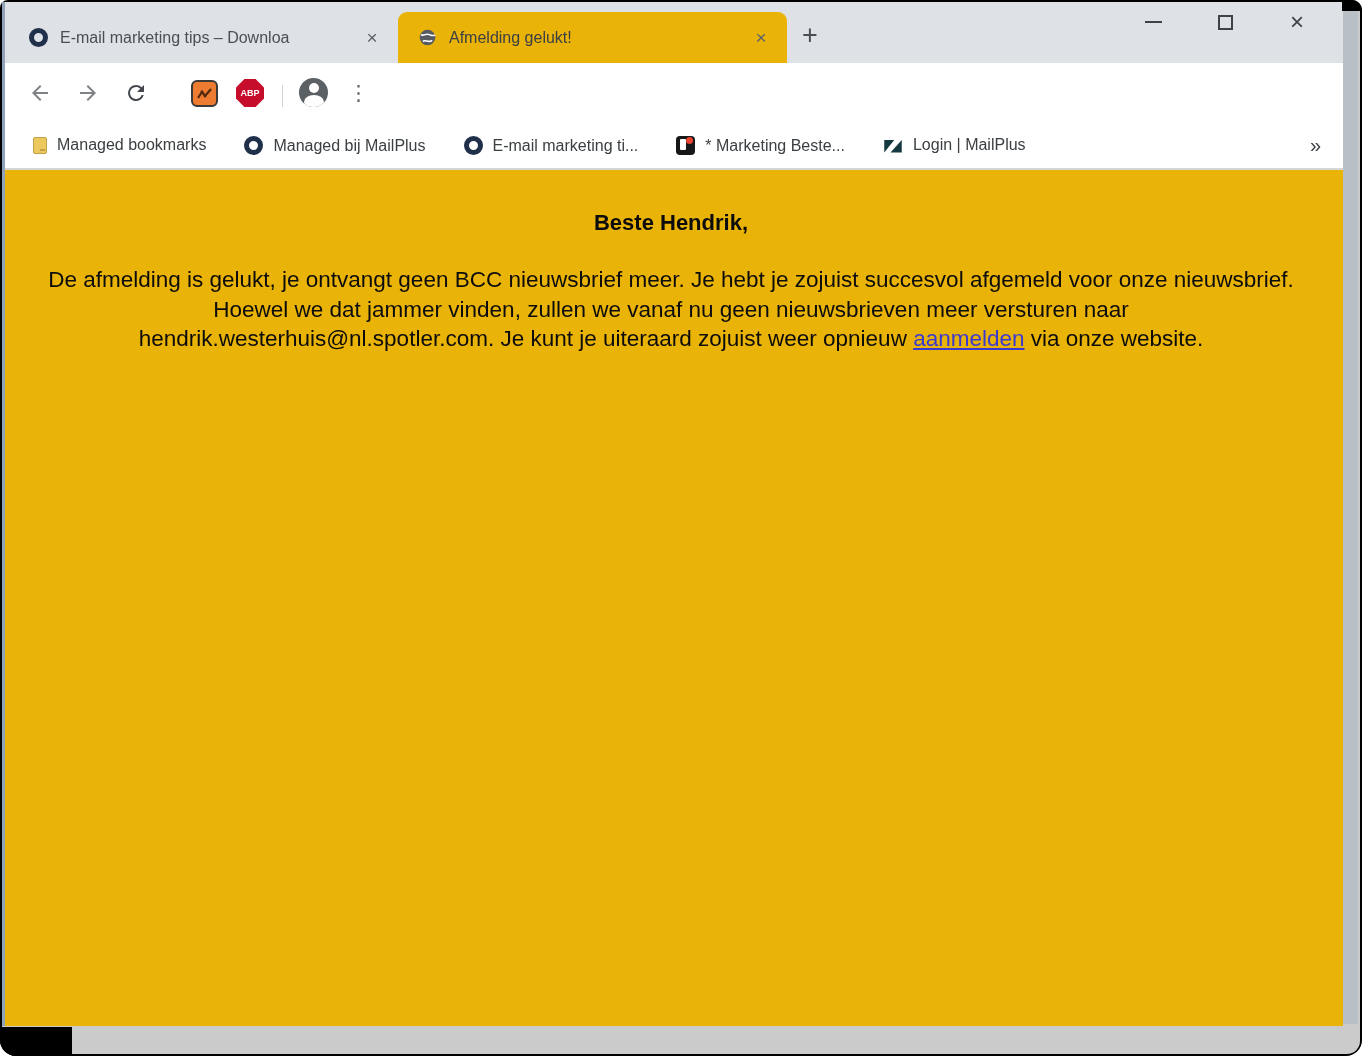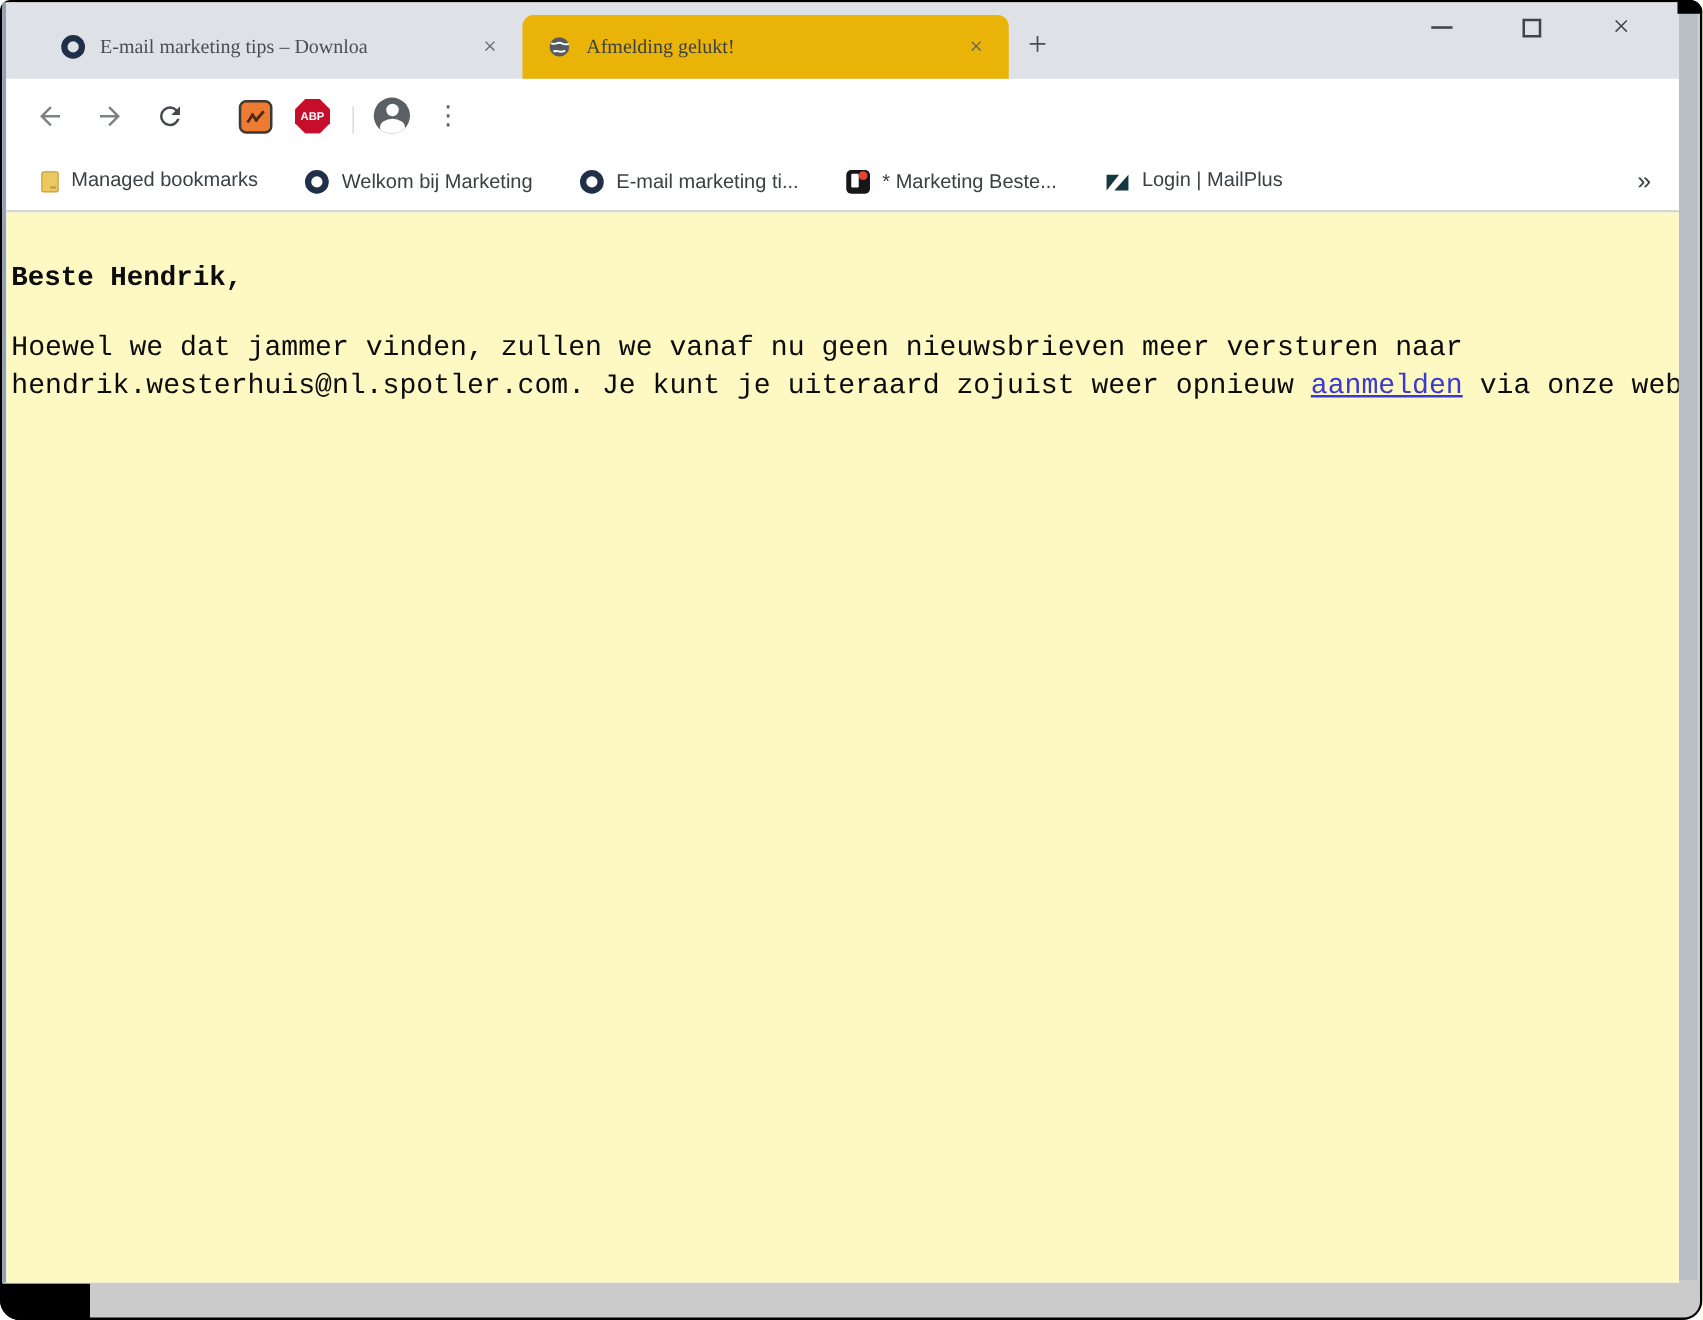--- a/index.html
+++ b/index.html
@@ -15,21 +15,21 @@
                  background:#b8bfc5; }
   .topright-notch { position:absolute; top:0; right:0; width:20px; height:11px; background:#000; }
   .bottomleft-black { position:absolute; left:0; bottom:0; width:72px; height:29px; background:#000; }
 
   
   .browser { position:absolute; left:2px; top:2px; width:1341px; height:1024px;
              background:#fff; border-left:3px solid #8fa2b9; display:flex; flex-direction:column; }
 
   
   .tabstrip { position:relative; height:61px; background:#dee1e6; flex:0 0 auto;
-              display:flex; align-items:flex-end; padding-left:24px;font-family:Liberation Serif, serif; }
+              display:flex; align-items:flex-end; padding-left:4px; }
   .tab { height:51px; width:389px; display:flex; align-items:center; padding:0 14px 0 20px;
          font-size:16px; color:#4b4f54; cursor:pointer; }
   .tab.active { background:#eab308; border-radius:9px 9px 0 0; color:#3c4043; }
   .tab-title { flex:1; white-space:nowrap; overflow:hidden; margin:0 8px 0 12px;
                -webkit-mask-image:linear-gradient(90deg,#000 88%,transparent); 
                mask-image:linear-gradient(90deg,#000 88%,transparent); }
   .tab-close { font-size:19px; color:#5f6368; width:24px; height:24px; line-height:23px;
                text-align:center; border-radius:50%; cursor:pointer; flex:0 0 auto; }
   .newtab-btn { font-size:27px; font-weight:300; color:#4a4d51; width:34px; height:34px;
                 line-height:31px; text-align:center; margin:0 0 9px 6px; cursor:pointer; border-radius:50%; }
@@ -84,22 +84,22 @@
                position:relative; }
   .bm-folder::after { content:""; position:absolute; right:1px; bottom:2px; width:5px; height:2px; background:#c2a045; }
   .ml-icon { width:19px; height:19px; background:#17171a; border-radius:4px; position:relative; }
   .ml-icon::before { content:""; position:absolute; left:4px; top:3px; width:6px; height:11px;
                      background:#fff; border-radius:1px; }
   .ml-icon::after { content:""; position:absolute; right:2px; top:1px; width:7px; height:7px;
                     border-radius:50%; background:#e8432f; }
   .bm-overflow { margin-left:auto; font-size:20px; color:#3c4043; cursor:pointer; padding:0 6px; }
 
   
-  .content { flex:1; background:#fef9c3; overflow:hidden; padding:40px 10px 0 4px;
-             font-family:Liberation Mono, monospace; color:#0c0c0c; }
+  .content { flex:1; background:#eab308; overflow:hidden; padding:40px 10px 0 4px;
+             font-family:Liberation Sans, sans-serif; color:#0c0c0c;text-align:center; }
   .greeting { font-size:22px; font-weight:bold; }
   .para { margin-top:29px; font-size:22.5px; line-height:29.5px; }
   .pline { white-space:nowrap; }
   .body-link { color:#3a3ad0; text-decoration:underline; cursor:pointer; }
 </style>
 </head>
 <body>
 
 <div class="frame">
   <div class="desktop"></div>
@@ -174,21 +174,21 @@
       </div>
     </div>
 
     <div class="bookmarks">
       <div class="bm-item">
         <span class="bm-folder"></span>
         <span class="bm-label">Managed bookmarks</span>
       </div>
       <div class="bm-item">
         <span class="spotler-o"></span>
-        <span class="bm-label">Welkom bij Marketing</span>
+        <span class="bm-label">Managed bij MailPlus</span>
       </div>
       <div class="bm-item">
         <span class="spotler-o"></span>
         <span class="bm-label">E-mail marketing ti...</span>
       </div>
       <div class="bm-item">
         <span class="ml-icon"></span>
         <span class="bm-label">* Marketing Beste...</span>
       </div>
       <div class="bm-item">
@@ -197,20 +197,21 @@
           <polygon points="6,12 15,12 15,2" fill="#14383f"></polygon>
         </svg>
         <span class="bm-label">Login | MailPlus</span>
       </div>
       <div class="bm-overflow">»</div>
     </div>
 
     <div class="content">
       <div class="greeting">Beste Hendrik,</div>
       <div class="para">
+        <div class="pline">De afmelding is gelukt, je ontvangt geen BCC nieuwsbrief meer. Je hebt je zojuist succesvol afgemeld voor onze nieuwsbrief.</div>
         <div class="pline">Hoewel we dat jammer vinden, zullen we vanaf nu geen nieuwsbrieven meer versturen naar</div>
         <div class="pline"><span>hendrik.westerhuis@nl.spotler.com. Je kunt je uiteraard zojuist weer opnieuw </span><a class="body-link">aanmelden</a><span> via onze website.</span></div>
       </div>
     </div>
 
   </div>
 
   <div class="topright-notch"></div>
   <div class="bottomleft-black"></div>
 </div>

